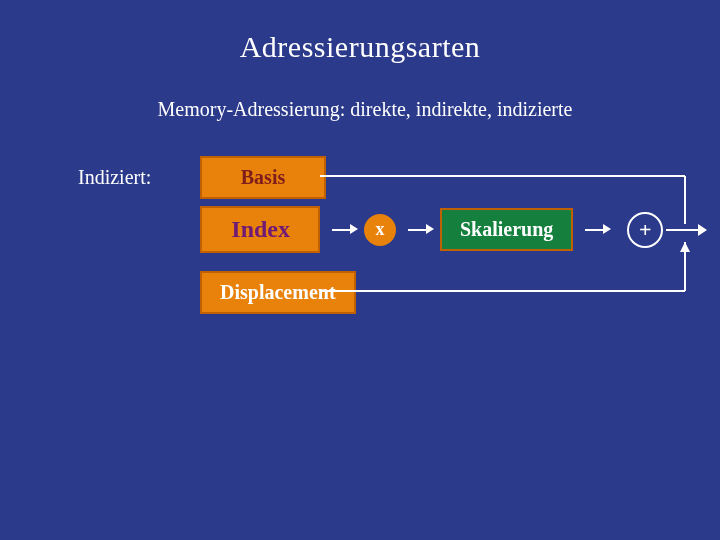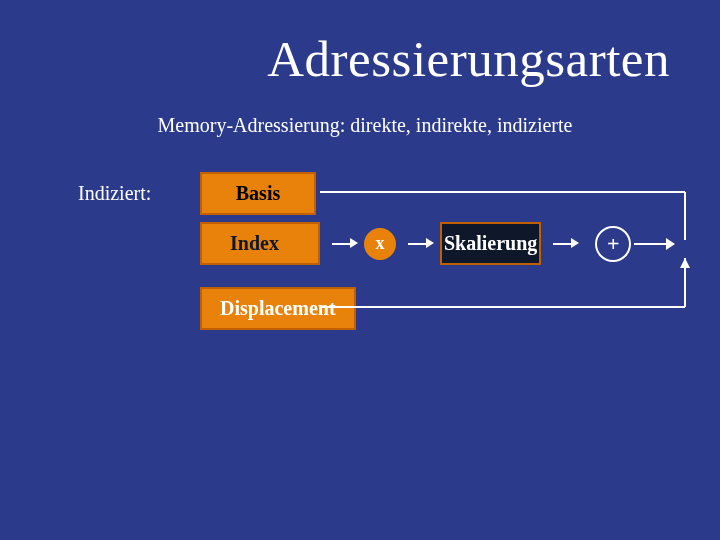--- a/index.html
+++ b/index.html
@@ -14,24 +14,24 @@
     }
 
     .slide {
       width: 720px;
       height: 540px;
       padding: 30px 50px;
       position: relative;
     }
 
     .title {
-      font-size: 51px;
+      font-size: 30px;
       font-weight: normal;
-      text-align: right;
-      margin-bottom: 26px;
+      text-align: center;
+      margin-bottom: 34px;
       letter-spacing: 0.5px;
     }
 
     .subtitle1 {
       font-size: 20px;
       margin-bottom: 15px;
       padding-left: 10px;
     }
 
     .subtitle2 {
@@ -44,62 +44,62 @@
     .indiziert-label {
       font-size: 20px;
       margin-bottom: 5px;
       position: absolute;
       left: 20px;
       top: 8px;
     }
 
     .basis-box {
       background-color: #e8820a;
-      color: #000000;
+      color: #7f1d1d;
       padding: 8px 28px;
       font-size: 20px;
       font-weight: bold;
       display: inline-block;
-      width: 116px;
+      width: 126px;
       text-align: center;
       border: 2px solid #c06000;
       margin-bottom: 0;
       position: relative;
     }
 
     .index-box {
       background-color: #e8820a;
-      color: #0f172a;
+      color: #701a75;
       padding: 8px 28px;
-      font-size: 20px;
+      font-size: 24px;
       font-weight: bold;
       display: inline-block;
       width: 120px;
-      text-align: left;
+      text-align: right;
       border: 2px solid #c06000;
     }
 
     .multiply-circle {
       width: 32px;
       height: 32px;
       border-radius: 50%;
       border: 2px solid #e8820a;
       background-color: #e8820a;
       display: flex;
       align-items: center;
       justify-content: center;
       font-size: 18px;
       font-weight: bold;
       color: white;
     }
 
     .skalierung-box {
-      background-color: #0f172a;
-      color: white;
-      padding: 8px 2px;
+      background-color: #15803d;
+      color: white;
+      padding: 8px 18px;
       font-size: 20px;
       font-weight: bold;
       display: inline-block;
       text-align: center;
       border: 2px solid #c06000;
     }
 
     .plus-circle {
       width: 36px;
       height: 36px;

